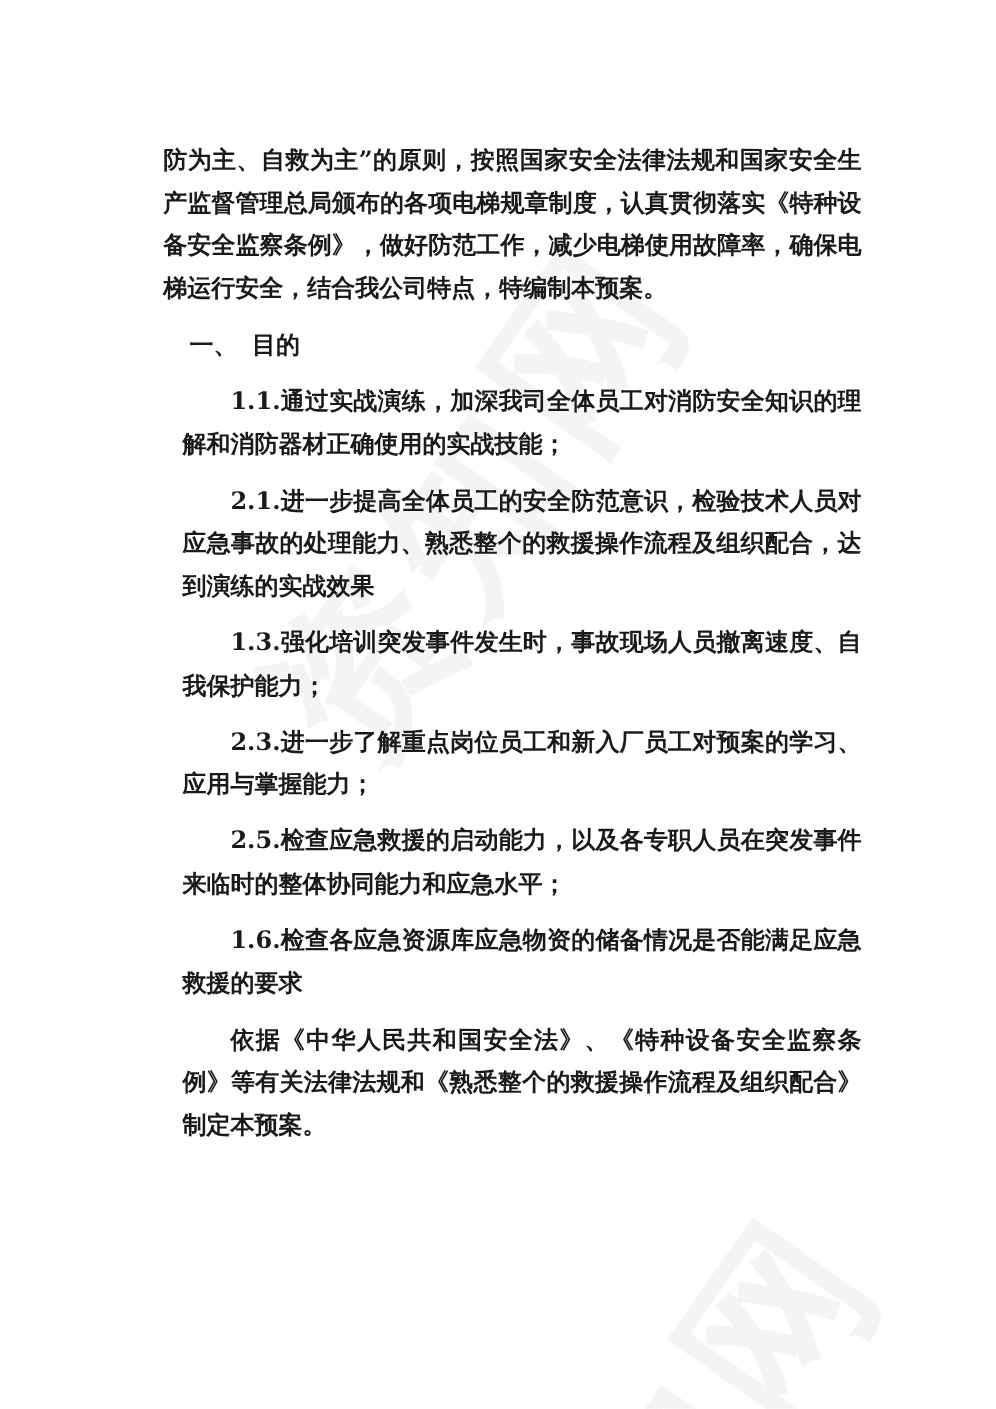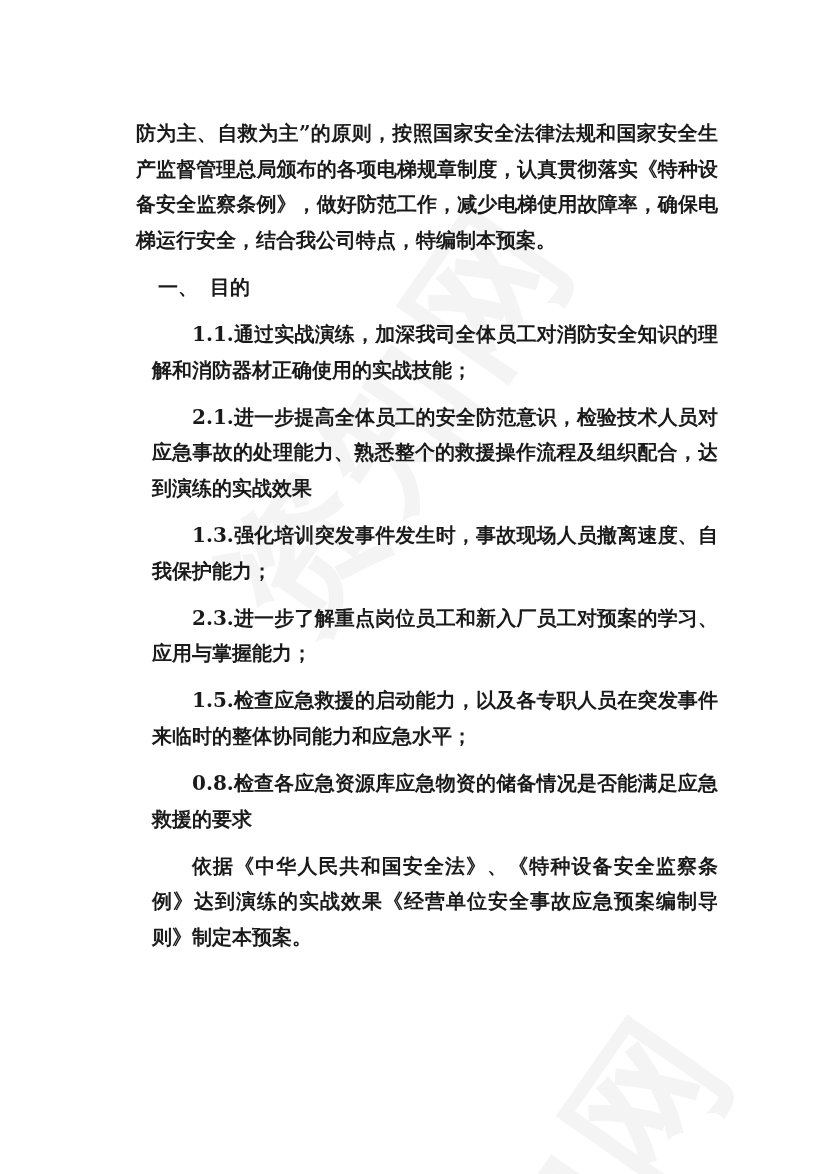--- a/index.html
+++ b/index.html
@@ -71,20 +71,20 @@
 
     <p class="para">防为主、自救为主”的原则，按照国家安全法律法规和国家安全生产监督管理总局颁布的各项电梯规章制度，认真贯彻落实《特种设备安全监察条例》，做好防范工作，减少电梯使用故障率，确保电梯运行安全，结合我公司特点，特编制本预案。</p>
 
     <div class="heading">
       <span class="num">一、</span><span>目的</span>
     </div>
     <p class="para indent">1.1.通过实战演练，加深我司全体员工对消防安全知识的理解和消防器材正确使用的实战技能；</p>
     <p class="para indent">2.1.进一步提高全体员工的安全防范意识，检验技术人员对应急事故的处理能力、熟悉整个的救援操作流程及组织配合，达到演练的实战效果</p>
     <p class="para indent">1.3.强化培训突发事件发生时，事故现场人员撤离速度、自我保护能力；</p>
     <p class="para indent">2.3.进一步了解重点岗位员工和新入厂员工对预案的学习、应用与掌握能力；</p>
-    <p class="para indent">1.5.检查应急救援的启动能力，以及各专职人员在突发事件来临时的整体协同能力和应急水平；</p>
-    <p class="para indent">0.8.检查各应急资源库应急物资的储备情况是否能满足应急救援的要求</p>
+    <p class="para indent">2.5.检查应急救援的启动能力，以及各专职人员在突发事件来临时的整体协同能力和应急水平；</p>
+    <p class="para indent">1.6.检查各应急资源库应急物资的储备情况是否能满足应急救援的要求</p>
 
-    <p class="para indent">依据《中华人民共和国安全法》、《特种设备安全监察条例》达到演练的实战效果《经营单位安全事故应急预案编制导则》制定本预案。</p>
+    <p class="para indent">依据《中华人民共和国安全法》、《特种设备安全监察条例》等有关法律法规和《熟悉整个的救援操作流程及组织配合》制定本预案。</p>
 
 
   </div>
 </div>
 
 </body></html>

